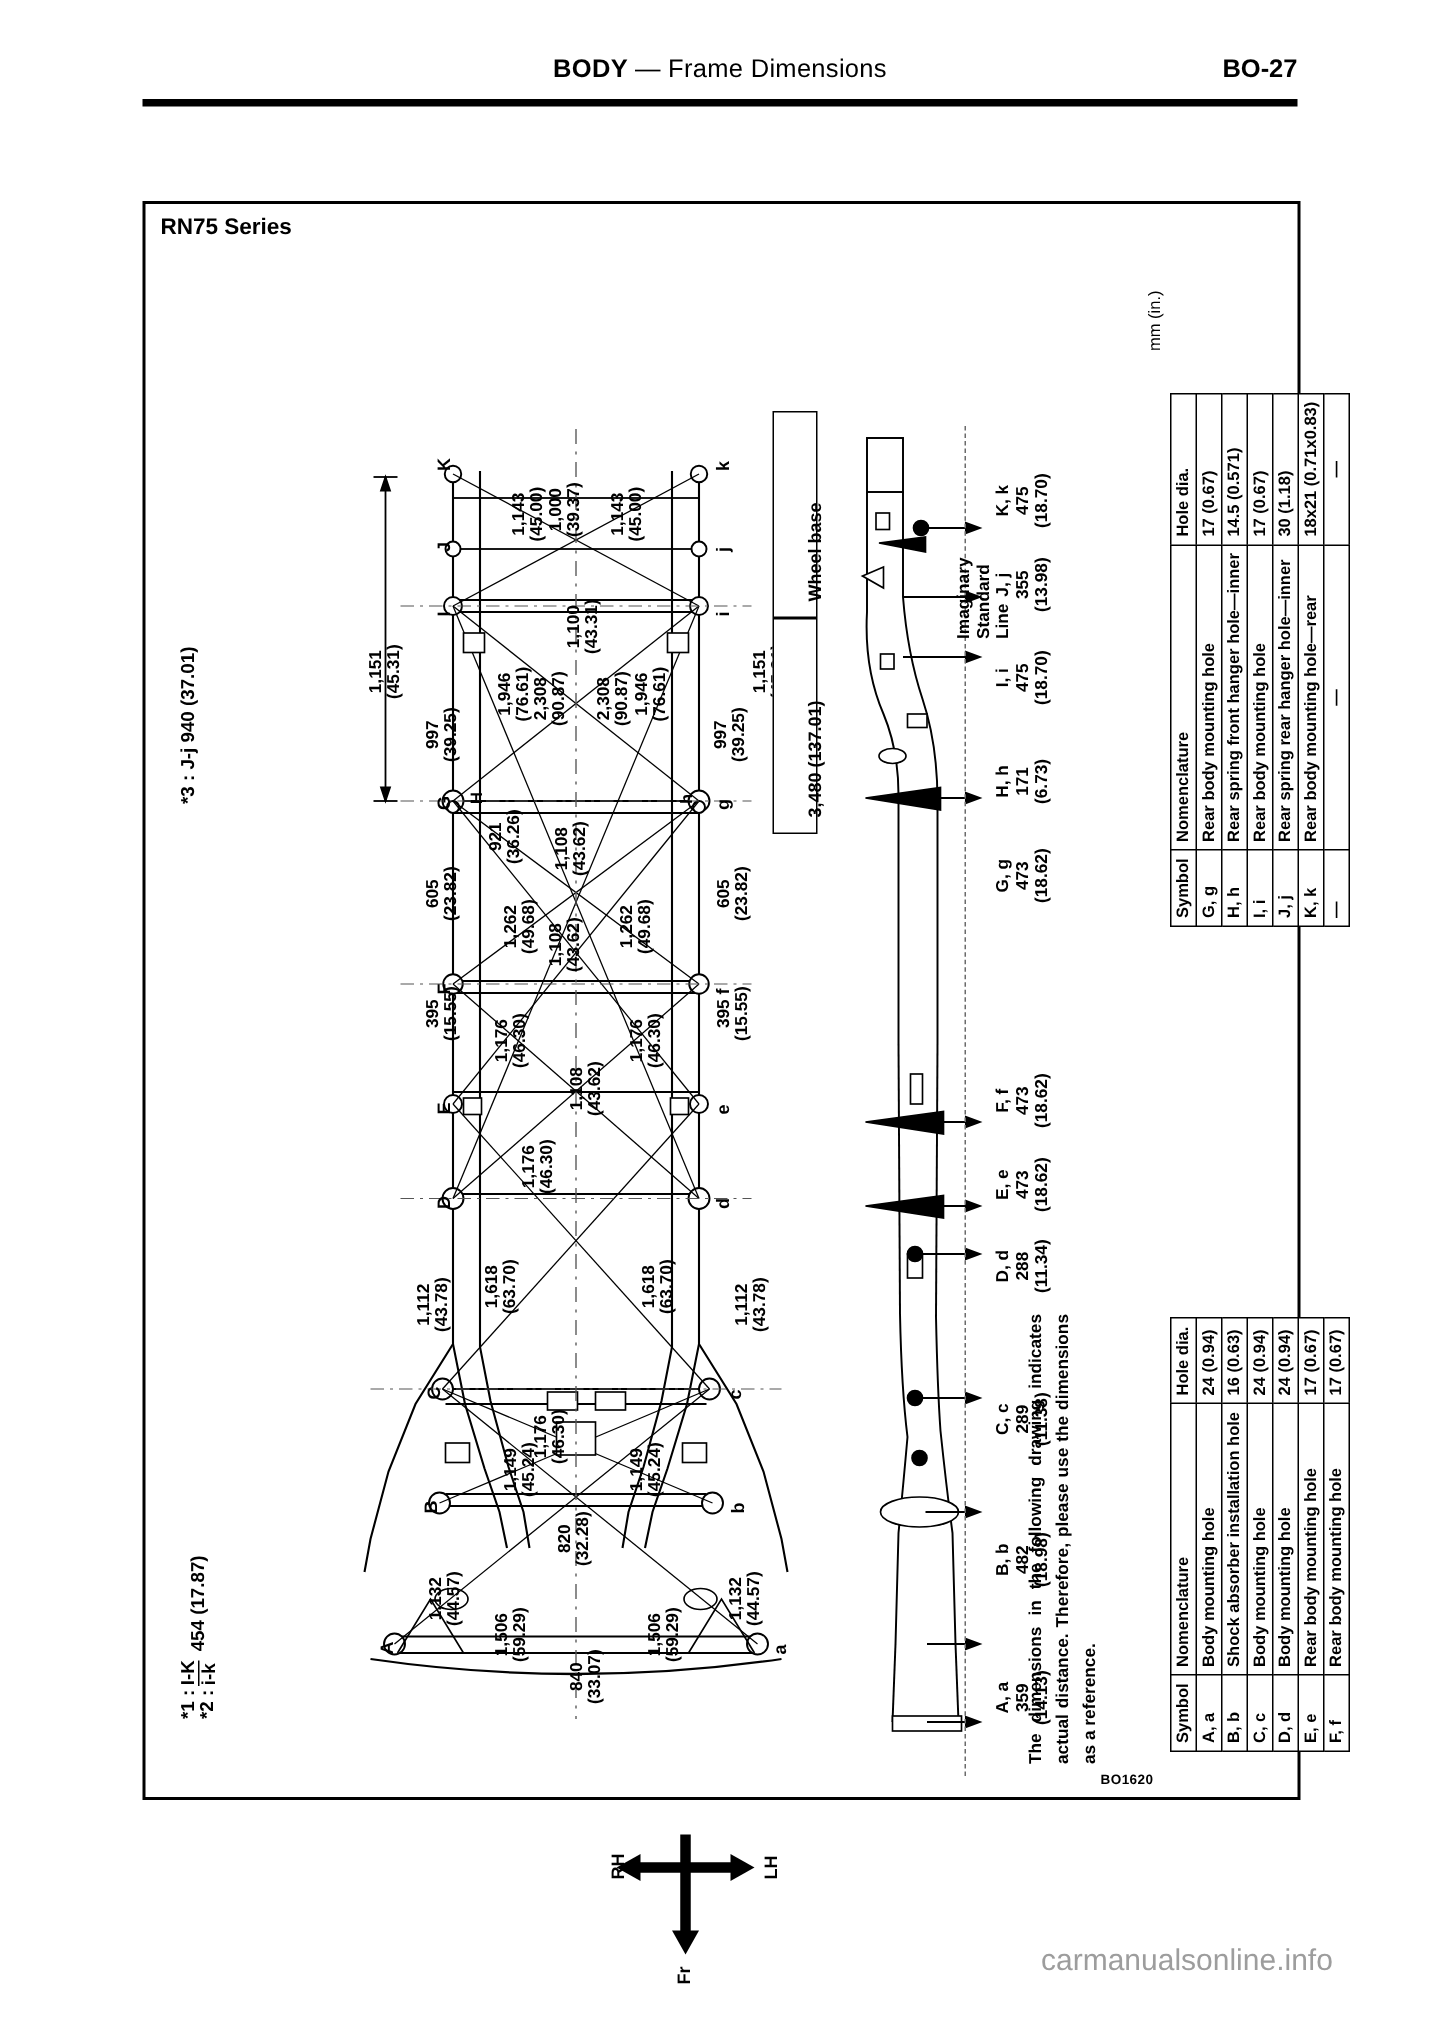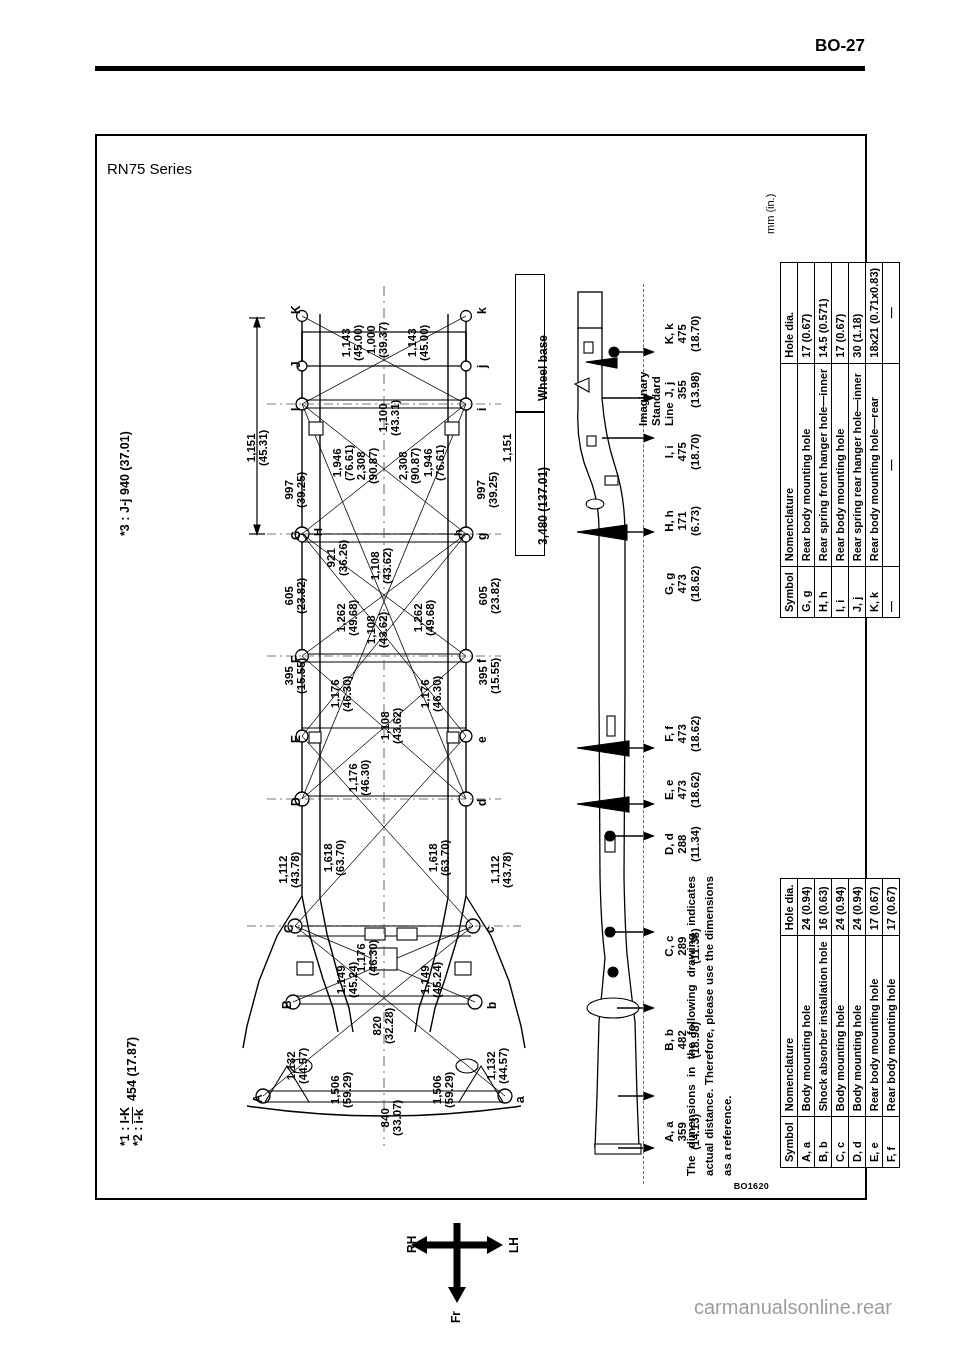--- a/index.html
+++ b/index.html
@@ -30,21 +30,21 @@
   }
 
   
   #diagram-frame{
     position:absolute;left:95px;top:134px;width:768px;height:1062px;
     border:2px solid #000;
     background:#fff;
   }
   #series-title{
     position:absolute;left:10px;top:7px;
-    font-size:15px;font-weight:normal;margin-top:17px;
+    font-size:15px;font-weight:bold;
   }
   #drawing-code{
     position:absolute;right:96px;bottom:7px;
     font-size:9px;font-weight:bold;letter-spacing:.3px;
   }
 
   
   .rot{
     transform:rotate(-90deg);
     transform-origin:0 0;
@@ -148,20 +148,21 @@
 
   
   svg.art{position:absolute;left:0;top:0;overflow:visible;}
 </style>
 </head>
 <body>
 
 <div class="page">
 
   <div id="page-header">
+    <div class="htitle"><span>BODY</span> <span class="thin">— Frame Dimensions</span></div>
     <div class="hpage">BO-27</div>
     <div class="hrule"></div>
   </div>
 
   <div id="diagram-frame">
 
     <div id="series-title">RN75 Series</div>
     <div id="drawing-code">BO1620</div>
 
     <div class="rot fn" id="footnote-3">*3 : J-j    940 (37.01)</div>
@@ -722,15 +723,15 @@
           <tr>
             <td class="sym">F, f</td>
             <td class="nom">Rear body mounting hole</td>
             <td class="dia">17 (0.67)</td>
           </tr>
         </tbody>
       </table>
     </div>
   </div>
 
-  <div id="watermark">carmanualsonline.rear</div>
+  <div id="watermark">carmanualsonline.info</div>
 
 </div>
 
 </body></html>

